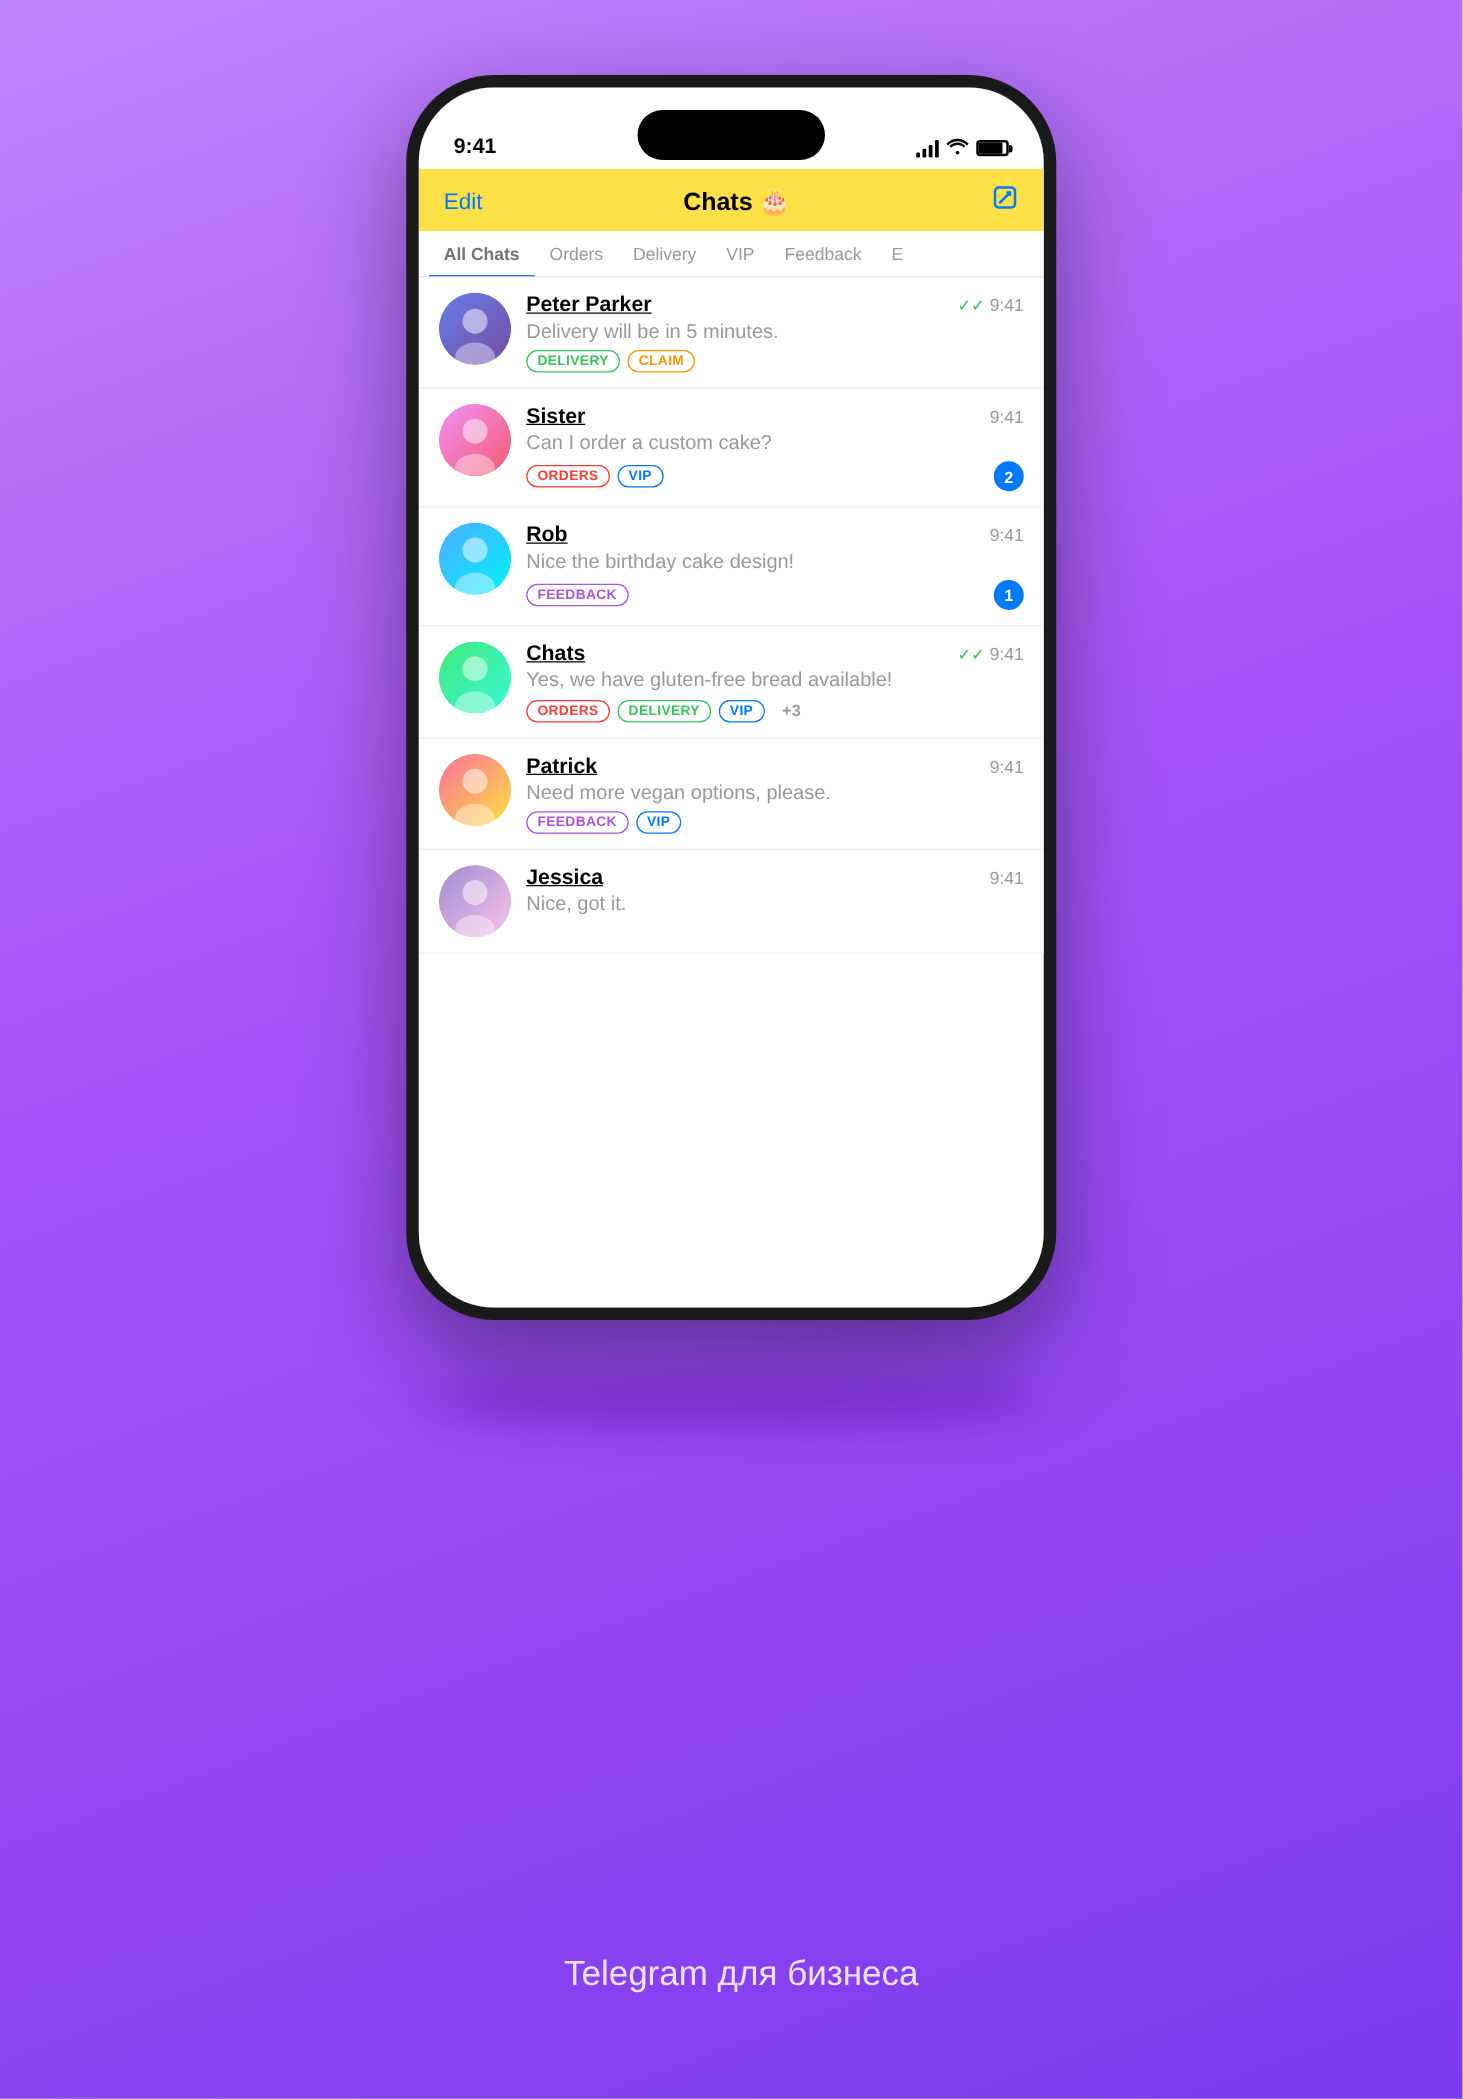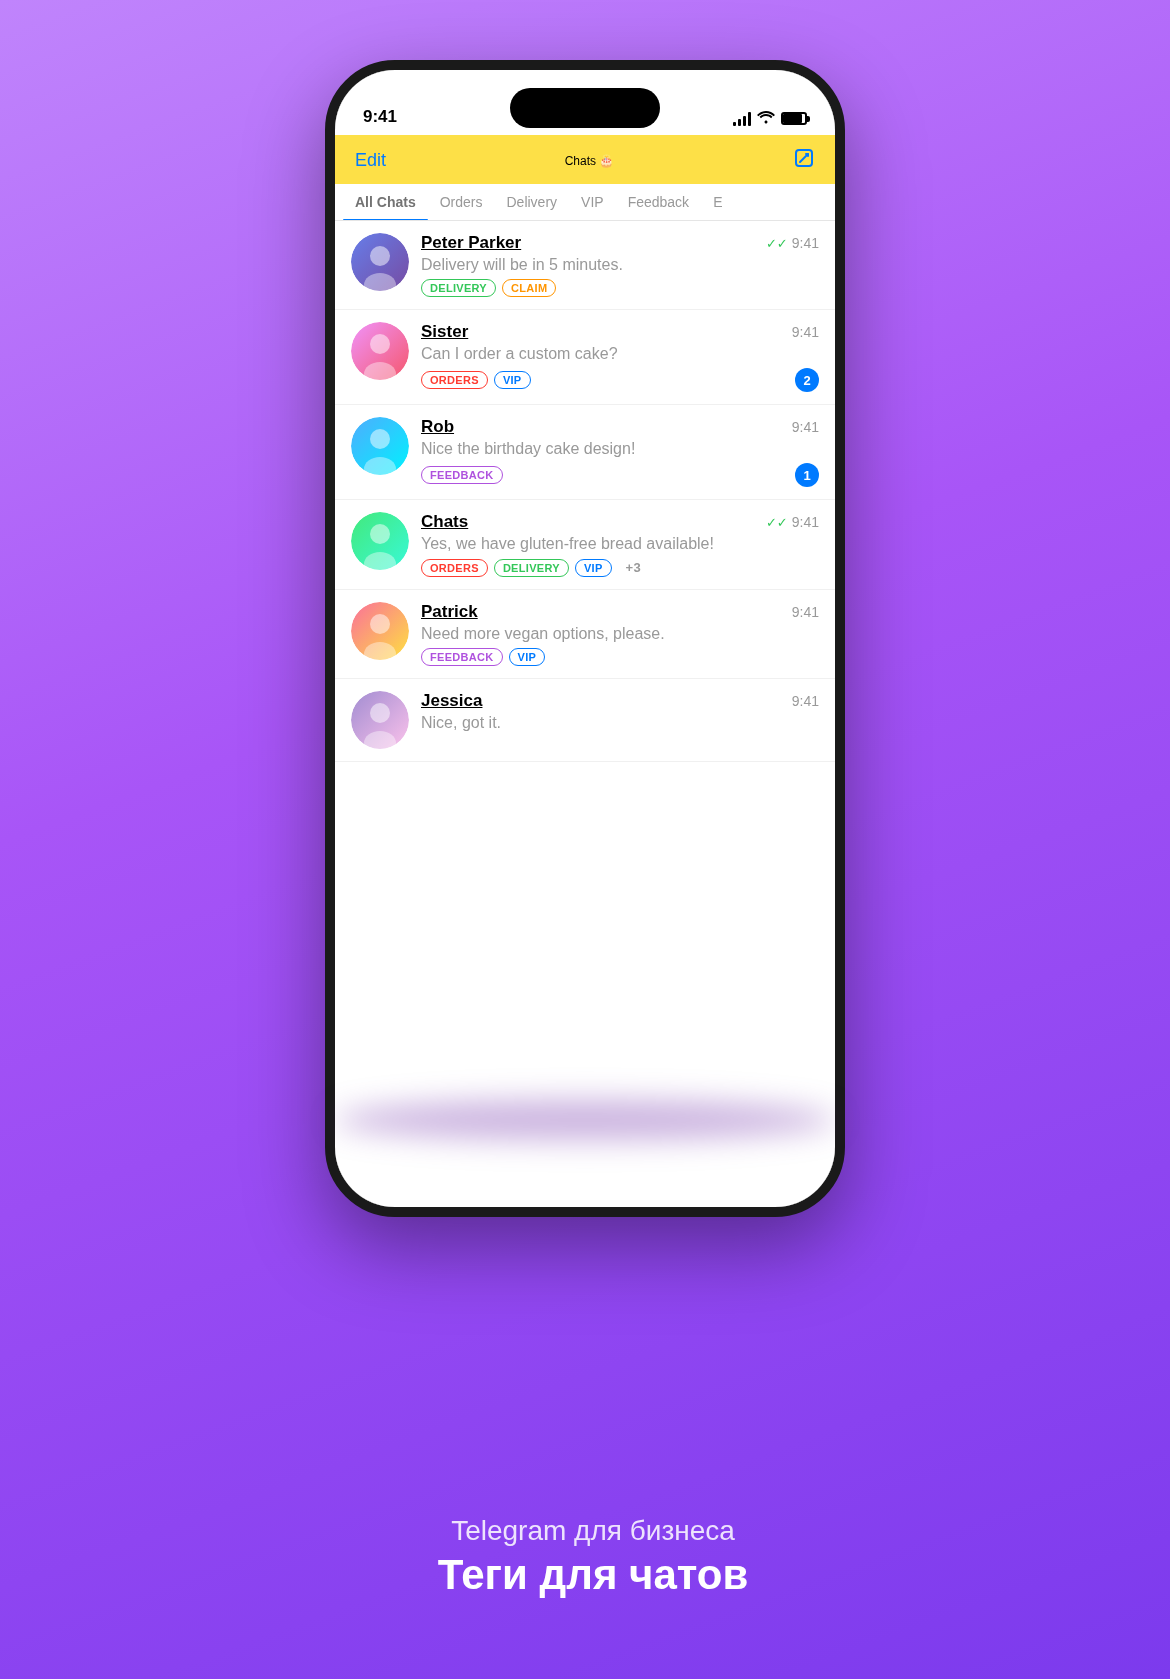--- a/index.html
+++ b/index.html
@@ -19,21 +19,21 @@
 
     .phone-wrapper {
       margin-top: 60px;
       position: relative;
       width: 520px;
       height: 1060px;
     }
 
     .phone-frame {
       width: 520px;
-      height: 1157px;
+      height: 996px;
       background: #fff;
       border-radius: 70px;
       border: 10px solid #1a1a1a;
       position: relative;
       overflow: hidden;
       box-shadow: 0 30px 80px rgba(0,0,0,0.4), inset 0 0 0 2px #3a3a3a;
     }
 
     
     .dynamic-island {
@@ -142,22 +142,22 @@
       background: #fde047;
     }
 
     .header-edit {
       font-size: 18px;
       color: #007aff;
       font-weight: 400;
     }
 
     .header-title {
-      font-size: 12px;
-      font-weight: 400;
+      font-size: 20px;
+      font-weight: 700;
       color: #000;
     }
 
     .header-compose {
       color: #007aff;
       font-size: 20px;
     }
 
     
     .tabs-container {
@@ -615,14 +615,13 @@
         </div>
 
       </div>
     </div>
   </div>
   <div class="phone-shadow"></div>
 </div>
 
 <div class="promo-section">
   <div class="promo-line1">Telegram для бизнеса</div>
-  <div class="promo-line2">Теги для чатов</div>
 </div>
 
 </body></html>

